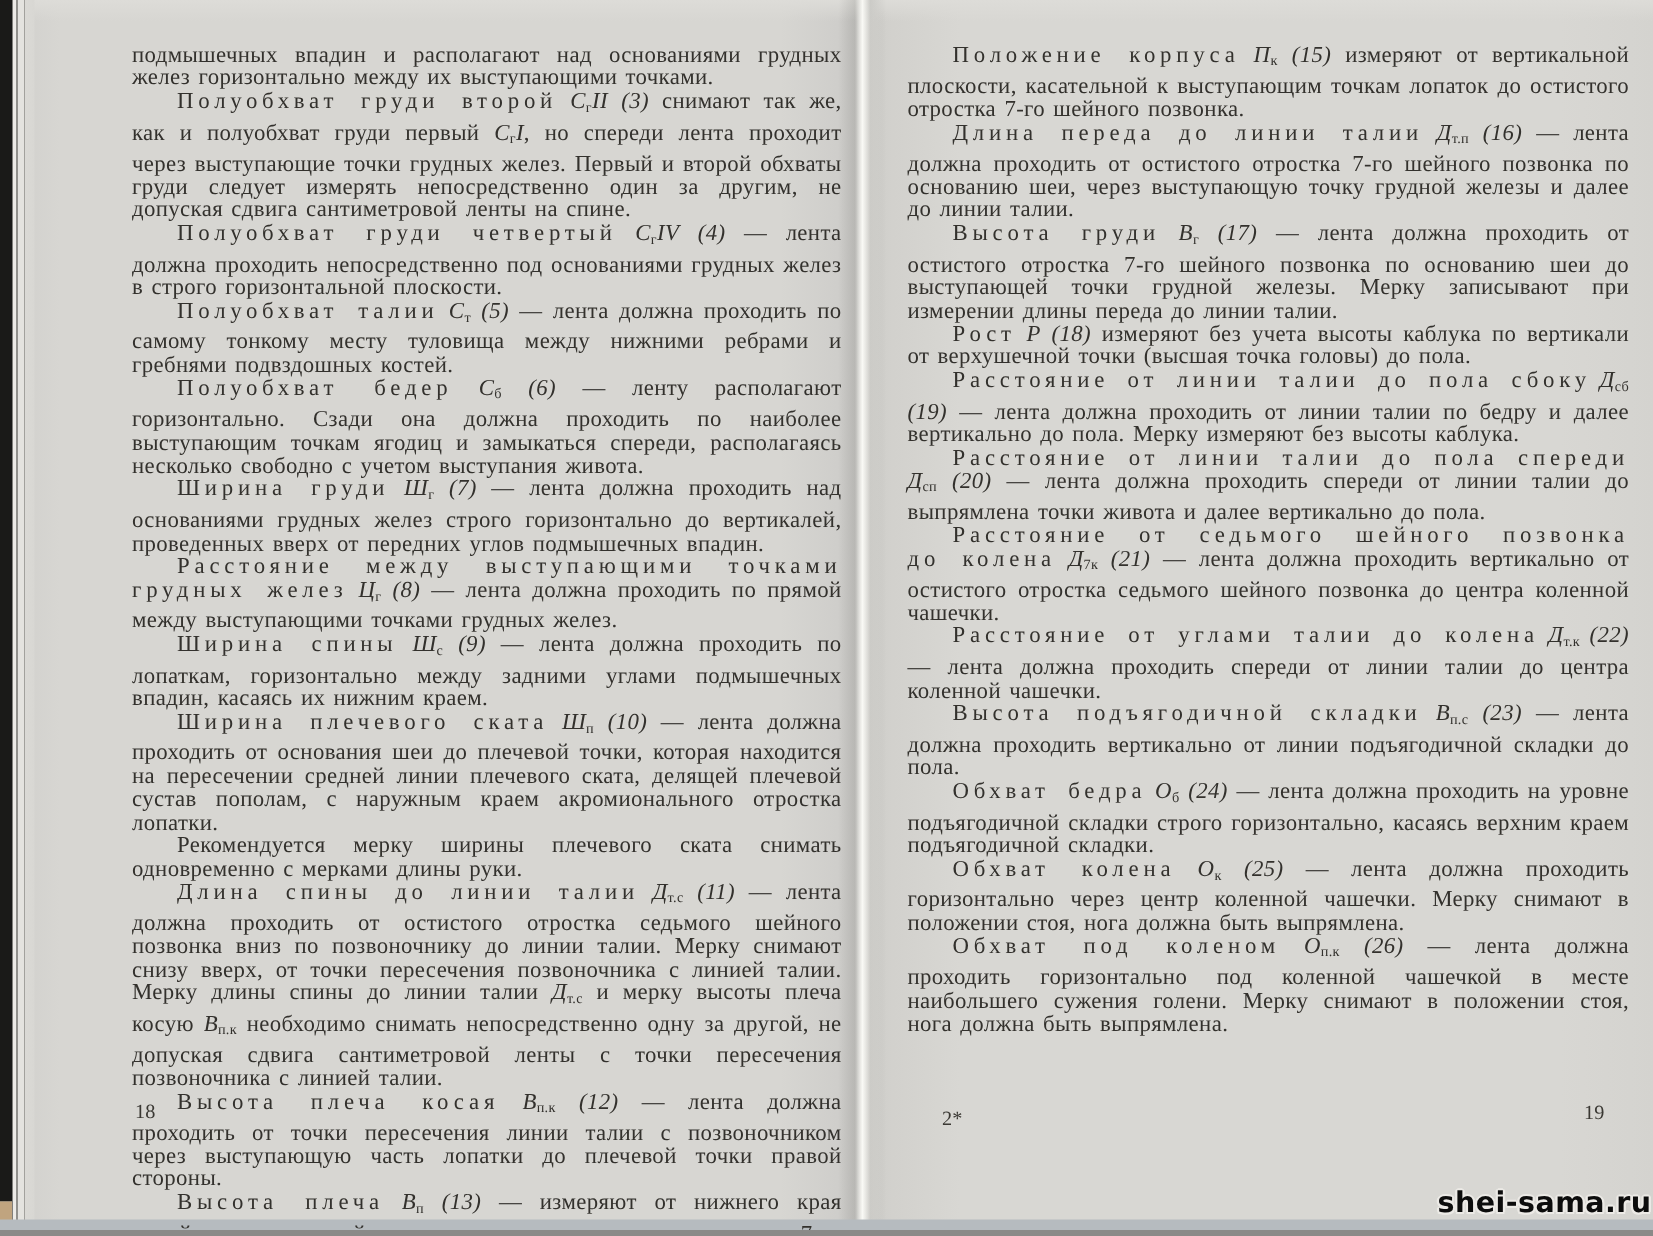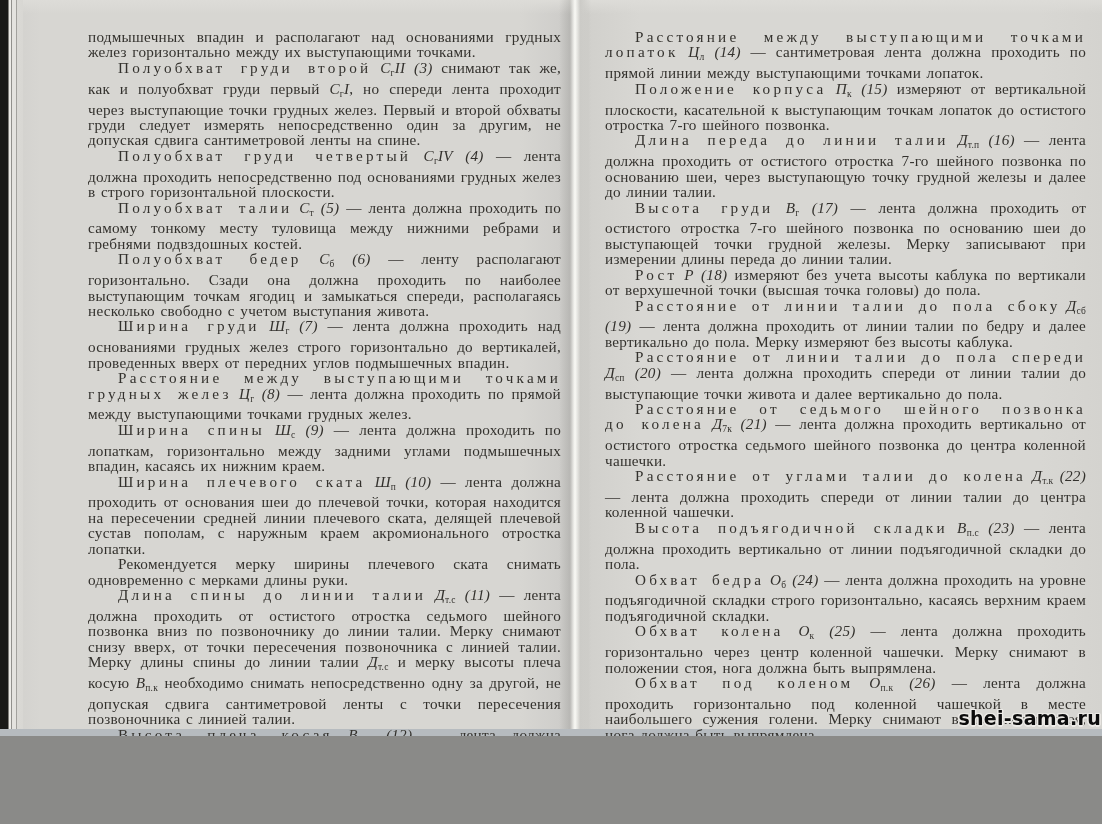--- a/index.html
+++ b/index.html
@@ -1,18 +1,18 @@
 <!DOCTYPE html>
 <html><head>
 <meta charset="utf-8">
 <style>
   html,body{margin:0;padding:0;background:#8a8a88;}
   .scan{
     position:relative;
-    width:1102px;height:736px;
+    width:1102px;height:820px;
     overflow:hidden;
     background:
       linear-gradient(to bottom, #dddcd8 0px, rgba(221,220,216,0) 14px),
       linear-gradient(to right,
         #cfcecb 0px, #d7d6d2 40px, #d7d6d2 520px,
         #cfcecb 558px, #c7c6c3 571px, #e6e5e1 575px,
         #d1d0cc 588px, #d8d7d3 640px, #d8d7d3 1040px, #d4d3cf 1102px);
     font-family:"Liberation Serif","DejaVu Serif",serif;
     color:#33312d;
   }
@@ -82,27 +82,26 @@
       <p class="para"><span class="seg-sp">Расстояние между выступающими точками грудных желез</span><span class="seg-t"> </span><span class="seg-i">Ц</span><span class="seg-u">г</span><span class="seg-t"> </span><span class="seg-i">(8)</span><span class="seg-t"> — лента должна проходить по прямой между выступающими точками грудных желез.</span></p>
       <p class="para"><span class="seg-sp">Ширина спины</span><span class="seg-t"> </span><span class="seg-i">Ш</span><span class="seg-u">с</span><span class="seg-t"> </span><span class="seg-i">(9)</span><span class="seg-t"> — лента должна проходить по лопаткам, горизонтально между задними углами подмышечных впадин, касаясь их нижним краем.</span></p>
       <p class="para"><span class="seg-sp">Ширина плечевого ската</span><span class="seg-t"> </span><span class="seg-i">Ш</span><span class="seg-u">п</span><span class="seg-t"> </span><span class="seg-i">(10)</span><span class="seg-t"> — лента должна проходить от основания шеи до плечевой точки, которая находится на пересечении средней линии плечевого ската, делящей плечевой сустав пополам, с наружным краем акромионального отростка лопатки.</span></p>
       <p class="para"><span class="seg-t">Рекомендуется мерку ширины плечевого ската снимать одновременно с мерками длины руки.</span></p>
       <p class="para"><span class="seg-sp">Длина спины до линии талии</span><span class="seg-t"> </span><span class="seg-i">Д</span><span class="seg-u">т.с</span><span class="seg-t"> </span><span class="seg-i">(11)</span><span class="seg-t"> — лента должна проходить от остистого отростка седьмого шейного позвонка вниз по позвоночнику до линии талии. Мерку снимают снизу вверх, от точки пересечения позвоночника с линией талии. Мерку длины спины до линии талии </span><span class="seg-i">Д</span><span class="seg-u">т.с</span><span class="seg-t"> и мерку высоты плеча косую </span><span class="seg-i">В</span><span class="seg-u">п.к</span><span class="seg-t"> необходимо снимать непосредственно одну за другой, не допуская сдвига сантиметровой ленты с точки пересечения позвоночника с линией талии.</span></p>
       <p class="para"><span class="seg-sp">Высота плеча косая</span><span class="seg-t"> </span><span class="seg-i">В</span><span class="seg-u">п.к</span><span class="seg-t"> </span><span class="seg-i">(12)</span><span class="seg-t"> — лента должна проходить от точки пересечения линии талии с позвоночником через выступающую часть лопатки до плечевой точки правой стороны.</span></p>
       <p class="para"><span class="seg-sp">Высота плеча</span><span class="seg-t"> </span><span class="seg-i">В</span><span class="seg-u">п</span><span class="seg-t"> </span><span class="seg-i">(13)</span><span class="seg-t"> — измеряют от нижнего края линейки, проходящей строго горизонтально через точку 7-го шейного позвонка до плечевой точки.</span></p>
     </div>
 
   <div class="page-body" id="right-body">
-      <p class="para"><span class="seg-sp">Расстояние между выступающими точками лопаток</span><span class="seg-t"> </span><span class="seg-i">Ц</span><span class="seg-u">л</span><span class="seg-t"> </span><span class="seg-i">(14)</span><span class="seg-t"> — сантиметровая лента должна проходить по прямой линии между выступающими точками лопаток.</span></p>
       <p class="para"><span class="seg-sp">Положение корпуса</span><span class="seg-t"> </span><span class="seg-i">П</span><span class="seg-u">к</span><span class="seg-t"> </span><span class="seg-i">(15)</span><span class="seg-t"> измеряют от вертикальной плоскости, касательной к выступающим точкам лопаток до остистого отростка 7-го шейного позвонка.</span></p>
       <p class="para"><span class="seg-sp">Длина переда до линии талии</span><span class="seg-t"> </span><span class="seg-i">Д</span><span class="seg-u">т.п</span><span class="seg-t"> </span><span class="seg-i">(16)</span><span class="seg-t"> — лента должна проходить от остистого отростка 7-го шейного позвонка по основанию шеи, через выступающую точку грудной железы и далее до линии талии.</span></p>
       <p class="para"><span class="seg-sp">Высота груди</span><span class="seg-t"> </span><span class="seg-i">В</span><span class="seg-u">г</span><span class="seg-t"> </span><span class="seg-i">(17)</span><span class="seg-t"> — лента должна проходить от остистого отростка 7-го шейного позвонка по основанию шеи до выступающей точки грудной железы. Мерку записывают при измерении длины переда до линии талии.</span></p>
       <p class="para"><span class="seg-sp">Рост</span><span class="seg-t"> </span><span class="seg-i">Р</span><span class="seg-t"> </span><span class="seg-i">(18)</span><span class="seg-t"> измеряют без учета высоты каблука по вертикали от верхушечной точки (высшая точка головы) до пола.</span></p>
       <p class="para"><span class="seg-sp">Расстояние от линии талии до пола сбоку</span><span class="seg-t"> </span><span class="seg-i">Д</span><span class="seg-u">сб</span><span class="seg-t"> </span><span class="seg-i">(19)</span><span class="seg-t"> — лента должна проходить от линии талии по бедру и далее вертикально до пола. Мерку измеряют без высоты каблука.</span></p>
-      <p class="para"><span class="seg-sp">Расстояние от линии талии до пола спереди</span><span class="seg-t"> </span><span class="seg-i">Д</span><span class="seg-u">сп</span><span class="seg-t"> </span><span class="seg-i">(20)</span><span class="seg-t"> — лента должна проходить спереди от линии талии до выступающие точки живота и далее вертикально до пола.</span></p>
+      <p class="para"><span class="seg-sp">Расстояние от линии талии до пола спереди</span><span class="seg-t"> </span><span class="seg-i">Д</span><span class="seg-u">сп</span><span class="seg-t"> </span><span class="seg-i">(20)</span><span class="seg-t"> — лента должна проходить спереди от линии талии до выпрямлена точки живота и далее вертикально до пола.</span></p>
       <p class="para"><span class="seg-sp">Расстояние от седьмого шейного позвонка до колена</span><span class="seg-t"> </span><span class="seg-i">Д</span><span class="seg-u">7к</span><span class="seg-t"> </span><span class="seg-i">(21)</span><span class="seg-t"> — лента должна проходить вертикально от остистого отростка седьмого шейного позвонка до центра коленной чашечки.</span></p>
       <p class="para"><span class="seg-sp">Расстояние от углами талии до колена</span><span class="seg-t"> </span><span class="seg-i">Д</span><span class="seg-u">т.к</span><span class="seg-t"> </span><span class="seg-i">(22)</span><span class="seg-t"> — лента должна проходить спереди от линии талии до центра коленной чашечки.</span></p>
       <p class="para"><span class="seg-sp">Высота подъягодичной складки</span><span class="seg-t"> </span><span class="seg-i">В</span><span class="seg-u">п.с</span><span class="seg-t"> </span><span class="seg-i">(23)</span><span class="seg-t"> — лента должна проходить вертикально от линии подъягодичной складки до пола.</span></p>
       <p class="para"><span class="seg-sp">Обхват бедра</span><span class="seg-t"> </span><span class="seg-i">О</span><span class="seg-u">б</span><span class="seg-t"> </span><span class="seg-i">(24)</span><span class="seg-t"> — лента должна проходить на уровне подъягодичной складки строго горизонтально, касаясь верхним краем подъягодичной складки.</span></p>
       <p class="para"><span class="seg-sp">Обхват колена</span><span class="seg-t"> </span><span class="seg-i">О</span><span class="seg-u">к</span><span class="seg-t"> </span><span class="seg-i">(25)</span><span class="seg-t"> — лента должна проходить горизонтально через центр коленной чашечки. Мерку снимают в положении стоя, нога должна быть выпрямлена.</span></p>
       <p class="para"><span class="seg-sp">Обхват под коленом</span><span class="seg-t"> </span><span class="seg-i">О</span><span class="seg-u">п.к</span><span class="seg-t"> </span><span class="seg-i">(26)</span><span class="seg-t"> — лента должна проходить горизонтально под коленной чашечкой в месте наибольшего сужения голени. Мерку снимают в положении стоя, нога должна быть выпрямлена.</span></p>
     </div>
 
   <div class="folio" id="folio-left">18</div>
 

